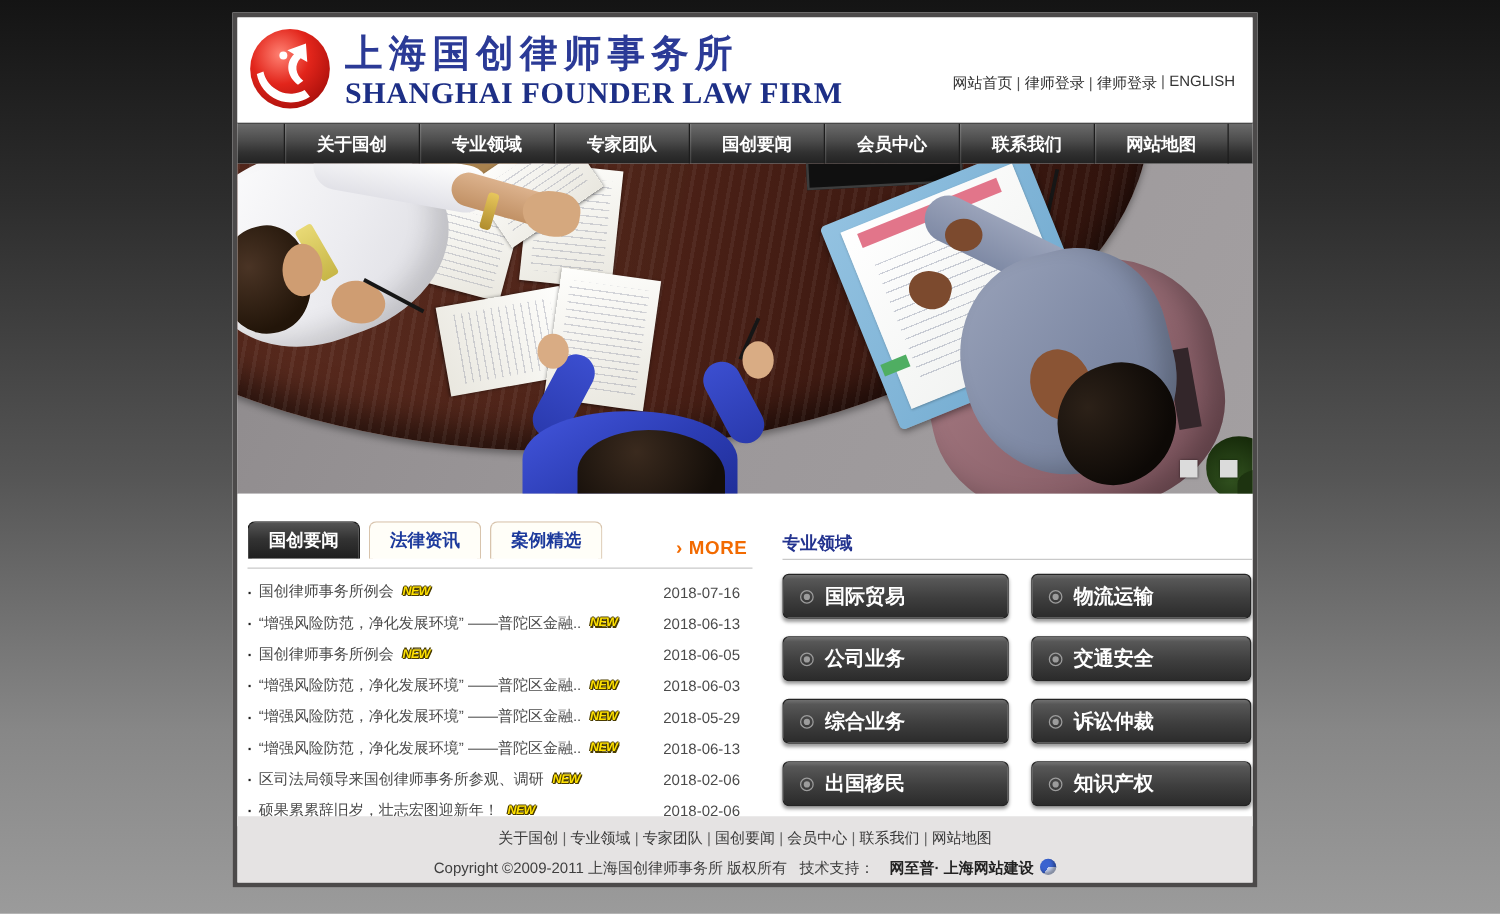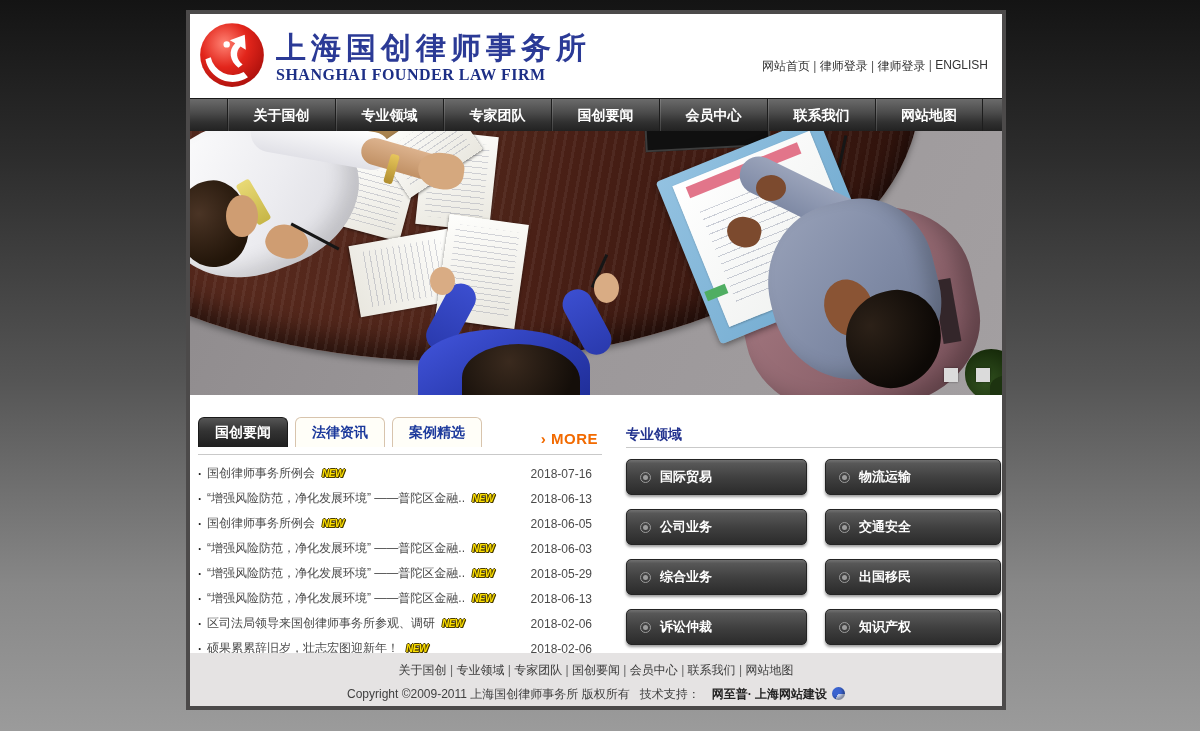--- a/index.html
+++ b/index.html
@@ -13,21 +13,21 @@
   .frame { position:absolute; left:186px; top:10px; width:820px; height:700px;
     background:#fff; border:4px solid #4c4a4a; }
 
   
   .header { position:relative; height:84px; background:#fff; }
   .logo { position:absolute; left:8px; top:7px; display:flex; align-items:center; gap:10px; cursor:pointer; }
   .logo svg { width:68px; height:68px; }
   .logo-zh { font-family:"DejaVu Serif","Liberation Serif",serif; font-weight:bold;
     font-size:30px; color:#2b3a96; letter-spacing:5px; line-height:1.1; }
   .logo-en { font-family:"Liberation Serif","DejaVu Serif",serif; font-weight:600;
-    font-size:16px; color:#1d2f86; letter-spacing:.5px; margin-top:2px; }
+    font-size:24px; color:#1d2f86; letter-spacing:.5px; margin-top:2px; }
   .top-links { position:absolute; right:14px; top:44px; font-size:12px; color:#333; display:flex; }
   .top-links a { color:#333; text-decoration:none; cursor:pointer; }
   .top-links a + a::before { content:" | "; color:#555; white-space:pre; }
 
   
   .nav { height:33px; display:flex; padding-left:37px;
     background:linear-gradient(180deg,#6b6b6b 0%,#4c4c4c 42%,#313131 72%,#222 100%);
     border-top:1px solid #191919; }
   .nav a { width:108px; line-height:32px; text-align:center; color:#fff; font-size:14px;
     font-weight:bold; text-decoration:none; border-left:1px solid #1d1d1d;
@@ -141,21 +141,21 @@
     text-shadow:-1px 0 #4a3c00,0 1px #4a3c00,1px 0 #4a3c00,0 -1px #4a3c00,1px 1px #4a3c00; }
   .news-date { margin-left:auto; padding-right:10px; color:#4a4a4a; }
 
   .right-col { position:absolute; left:436px; top:22px; width:376px; }
   .practice-title { height:31px; padding-top:9px; font-size:14px; font-weight:bold;
     color:#23338f; border-bottom:1px solid #c9c9c9; }
   .practice-grid { margin-top:11px; display:grid; grid-template-columns:181px 176px;
     column-gap:18px; row-gap:14px; }
   .practice-btn { height:36px; border-radius:5px; border:1px solid #242424;
     background:linear-gradient(180deg,#707070 0%,#575757 10%,#3e3e3e 55%,#2b2b2b 100%);
-    color:#fff; font-size:13px; font-weight:bold; display:flex; align-items:center;
+    color:#fff; font-size:16px; font-weight:bold; display:flex; align-items:center;
     padding-left:13px; gap:9px; box-shadow:0 2px 3px rgba(0,0,0,.4); cursor:pointer;
     font-family:inherit; }
   .ring-icon { width:11px; height:11px; border:1px solid #9c9c9c; border-radius:50%;
     display:flex; align-items:center; justify-content:center; flex:none; }
   .ring-icon::after { content:""; width:5px; height:5px; border-radius:50%; background:#9c9c9c; }
 
   
   .footer { position:absolute; left:0; bottom:0; width:100%; height:53px;
     background:#e5e3e3; text-align:center; font-size:12px; color:#3a3a3a; }
   .footer-links { padding-top:9px; display:flex; justify-content:center; }
@@ -350,26 +350,26 @@
             <span>交通安全</span>
           </button>
 
           <button class="practice-btn">
             <span class="ring-icon"></span>
             <span>综合业务</span>
           </button>
 
           <button class="practice-btn">
             <span class="ring-icon"></span>
+            <span>诉讼仲裁</span>
+          </button>
+
+          <button class="practice-btn">
+            <span class="ring-icon"></span>
             <span>出国移民</span>
-          </button>
-
-          <button class="practice-btn">
-            <span class="ring-icon"></span>
-            <span>诉讼仲裁</span>
           </button>
 
           <button class="practice-btn">
             <span class="ring-icon"></span>
             <span>知识产权</span>
           </button>
         </div>
     </div>
 
   </div>

